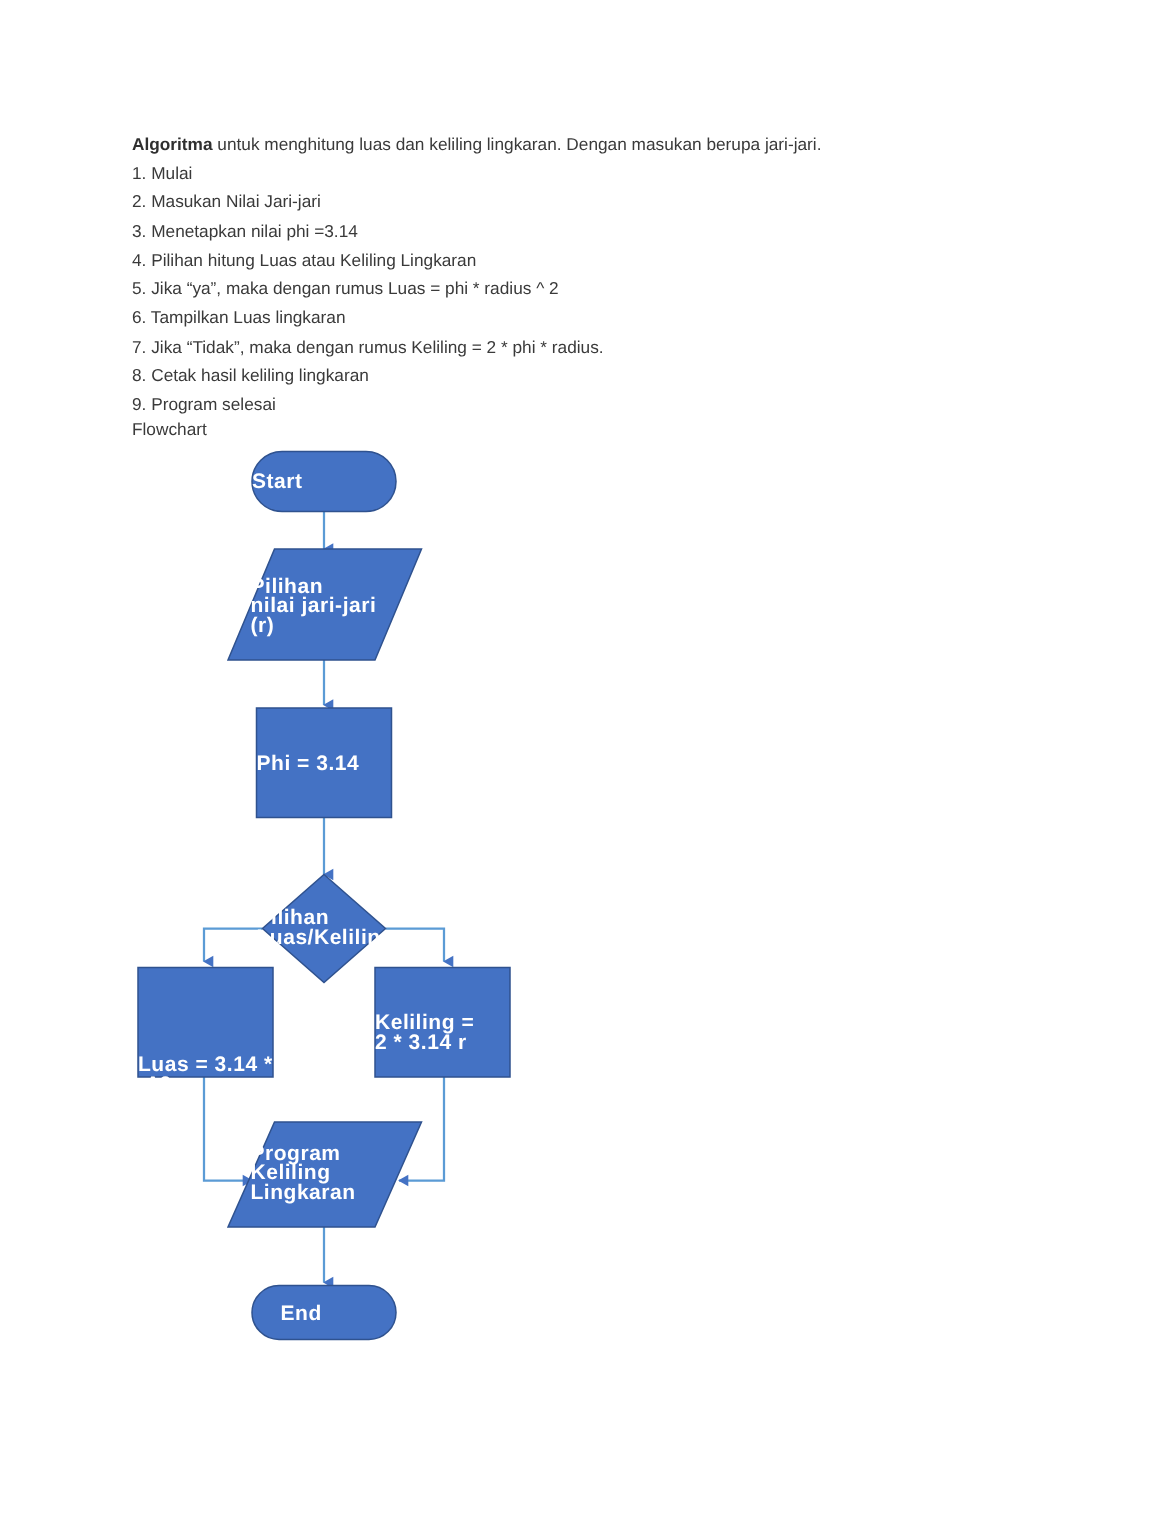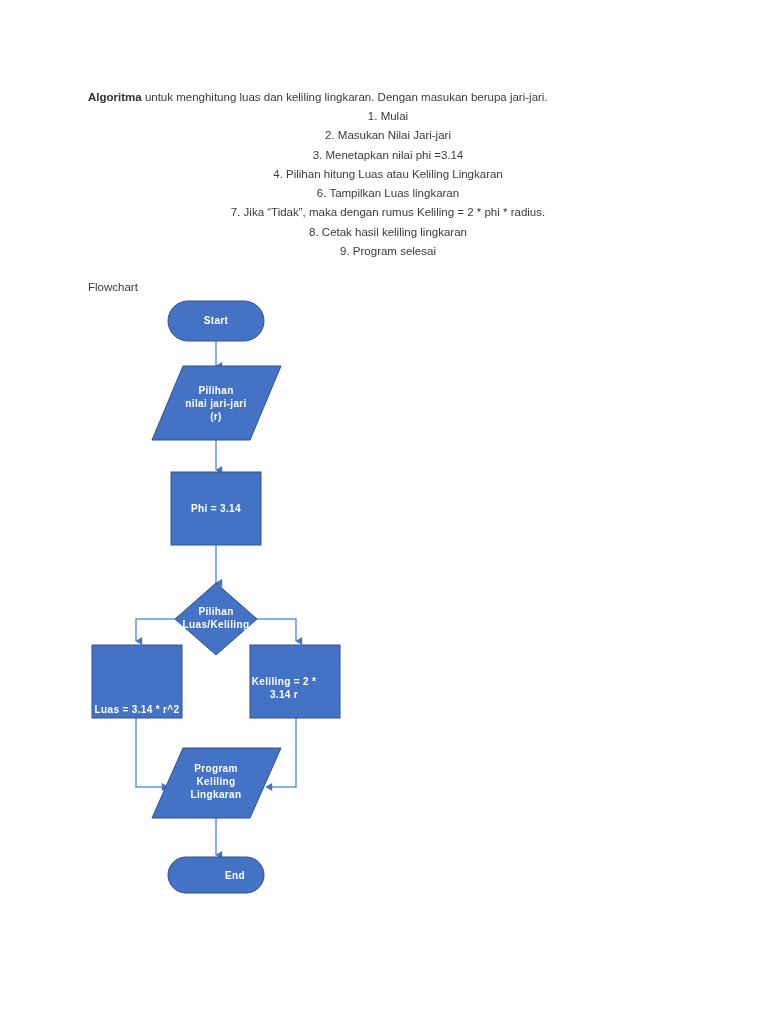--- a/index.html
+++ b/index.html
@@ -41,21 +41,20 @@
     font-weight: bold;
     color: #2f2f2f;
   }
   .algo-heading .rest {
     font-weight: normal;
   }
   .algo-list {
     list-style: none;
     margin: 0;
     padding: 0;
-    text-align: center;
   }
   .algo-list li {
     font-size: 11.5px;
     line-height: 19.3px;
     color: #3a3a3a;
     white-space: nowrap;
   }
 
   
   .flow-label {
@@ -72,44 +71,45 @@
     position: absolute;
     left: 0;
     top: 0;
     width: 768px;
     height: 1024px;
   }
 
   .node-text {
     position: absolute;
     color: #ffffff;
-    font-size: 10px;
+    font-size: 14px;
     font-weight: bold;
     letter-spacing: 0.35px;
-    text-align: center;
+    text-align: left;
     line-height: 13px;
     pointer-events: none;
     white-space: pre-line;
   }
 </style>
 </head>
 <body>
 
 <div id="page">
 
   <div class="algo-block">
     <div class="algo-heading">
       <span class="kw">Algoritma</span>
       <span class="rest">untuk menghitung luas dan keliling lingkaran.  Dengan masukan berupa jari-jari.</span>
     </div>
     <ul class="algo-list">
       <li>1. Mulai</li>
       <li>2. Masukan Nilai Jari-jari</li>
       <li>3. Menetapkan nilai phi =3.14</li>
       <li>4. Pilihan hitung Luas atau Keliling Lingkaran</li>
+      <li>5. Jika “ya”, maka dengan rumus Luas = phi * radius ^ 2</li>
       <li>6. Tampilkan Luas lingkaran</li>
       <li>7. Jika “Tidak”, maka dengan rumus Keliling = 2 * phi * radius.</li>
       <li>8. Cetak hasil keliling lingkaran</li>
       <li>9. Program selesai</li>
     </ul>
   </div>
 
   <div class="flow-label">Flowchart</div>
 
   <svg class="flow-canvas" viewBox="0 0 768 1024">

